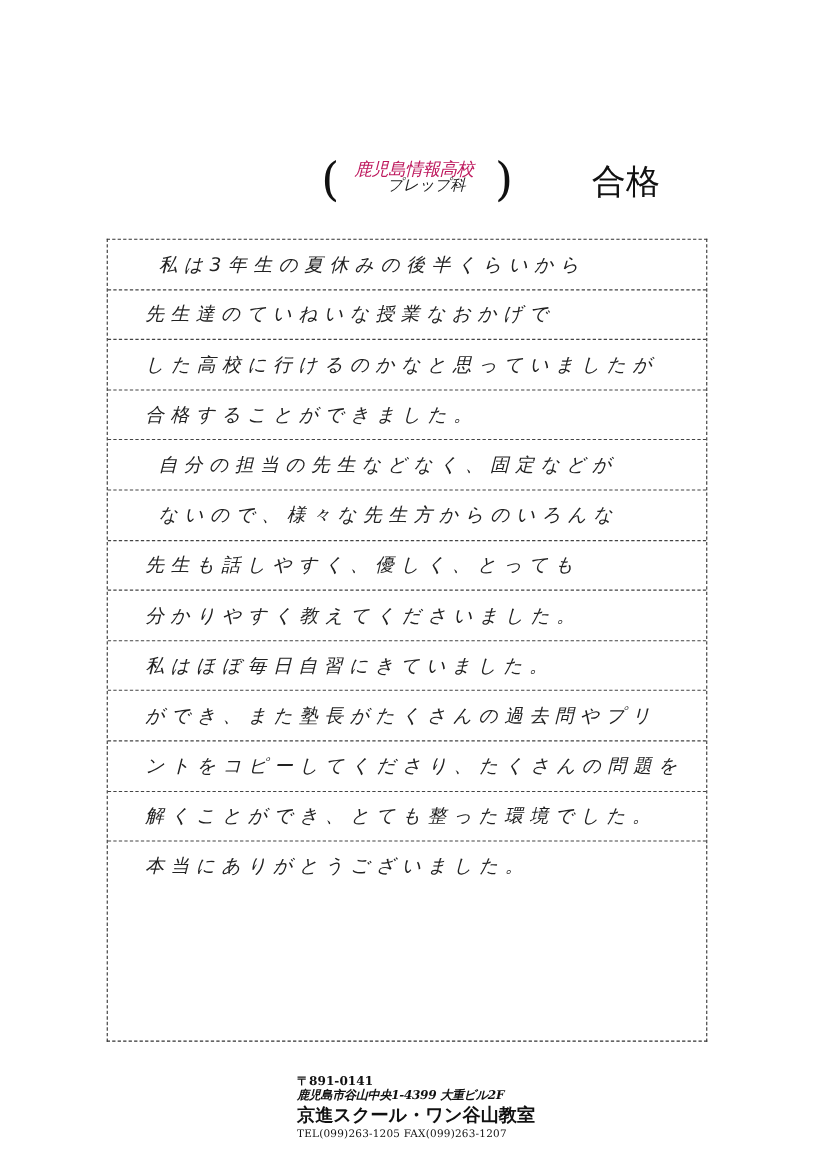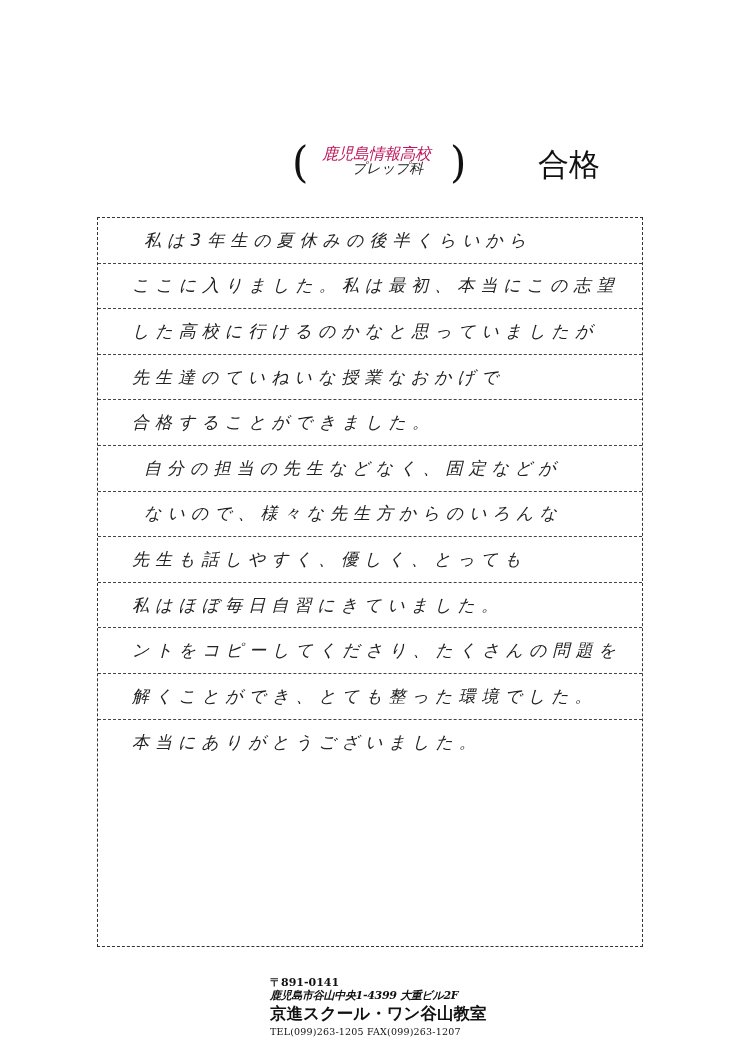--- a/index.html
+++ b/index.html
@@ -136,28 +136,29 @@
 <div class="header">
   <div class="paren paren-open">(</div>
   <div class="school-name">鹿児島情報高校</div>
   <div class="course-name">プレップ科</div>
   <div class="paren paren-close">)</div>
   <div class="result">合格</div>
 </div>
 
 <div class="essay-box">
   <div class="essay-row indent">私は3年生の夏休みの後半くらいから</div>
-  <div class="essay-row">ここに入りました。私は最初、本当にこの志望</div>
+  <div class="essay-row">先生達のていねいな授業なおかげで</div>
   <div class="essay-row">した高校に行けるのかなと思っていましたが</div>
-  <div class="essay-row">先生達のていねいな授業なおかげで</div>
   <div class="essay-row">合格することができました。</div>
   <div class="essay-row indent">自分の担当の先生などなく、固定などが</div>
   <div class="essay-row indent">ないので、様々な先生方からのいろんな</div>
   <div class="essay-row">先生も話しやすく、優しく、とっても</div>
+  <div class="essay-row">分かりやすく教えてくださいました。</div>
   <div class="essay-row">私はほぼ毎日自習にきていました。</div>
+  <div class="essay-row">ができ、また塾長がたくさんの過去問やプリ</div>
   <div class="essay-row">ントをコピーしてくださり、たくさんの問題を</div>
   <div class="essay-row">解くことができ、とても整った環境でした。</div>
   <div class="essay-row">本当にありがとうございました。</div>
 </div>
 
 <div class="footer">
   <div class="postal">〒891-0141</div>
   <div class="address">鹿児島市谷山中央1-4399 大重ビル2F</div>
   <div class="school">京進スクール・ワン谷山教室</div>
   <div class="contact">TEL(099)263-1205 FAX(099)263-1207</div>

